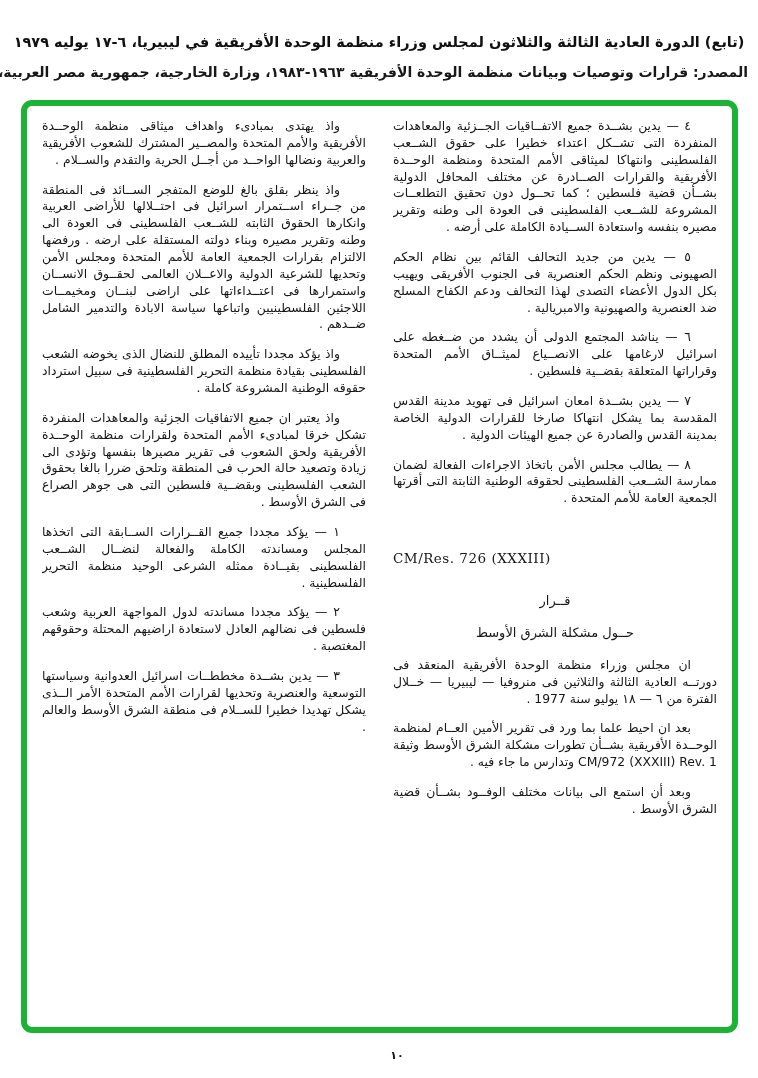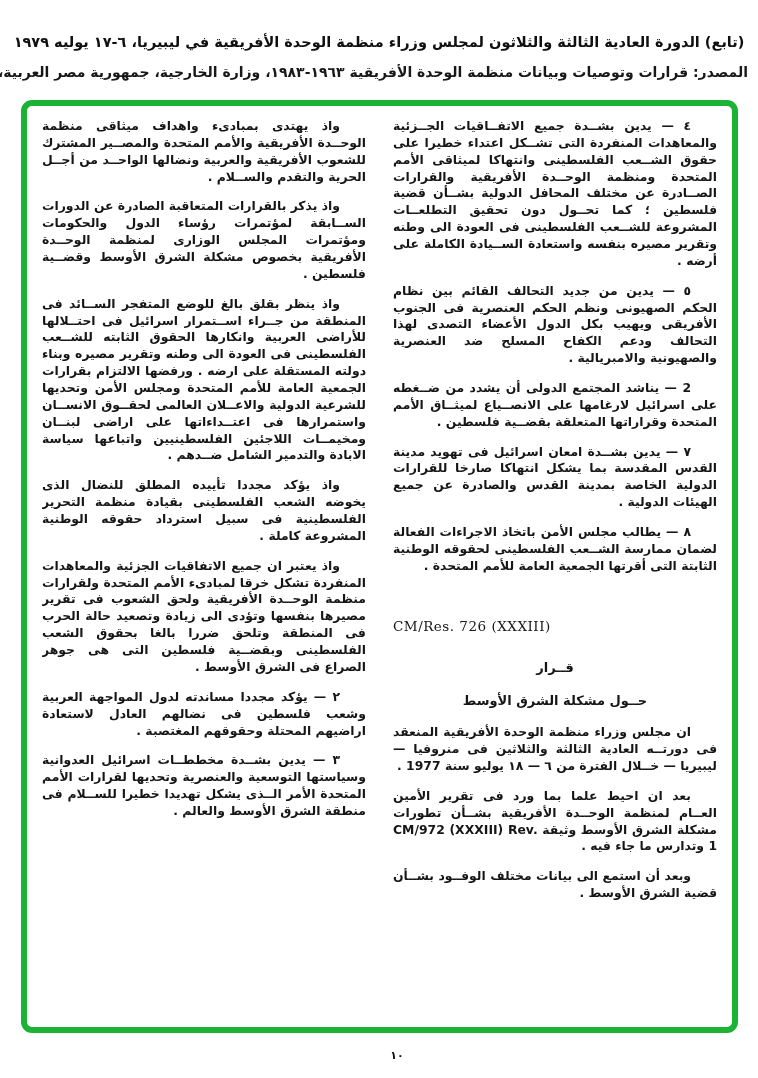--- a/index.html
+++ b/index.html
@@ -57,21 +57,21 @@
     flex: 1 1 0;
     direction: rtl;
     overflow: hidden;
   }
   .col p {
     margin: 0 0 13px 0;
     text-align: justify;
     text-indent: 26px;
     font-size: 12.4px;
     line-height: 1.36;
-    font-weight: bold;
+    font-weight: normal;
     color: #161616;
   }
   .col p.ref {
     direction: ltr;
     text-align: left;
     text-indent: 0;
     font-family: "DejaVu Serif", serif;
     font-weight: normal;
     font-size: 13.5px;
     margin: 42px 0 24px 0;
@@ -101,39 +101,39 @@
   <div class="header-title">(تابع) الدورة العادية الثالثة والثلاثون لمجلس وزراء منظمة الوحدة الأفريقية في ليبيريا، ٦-١٧ يوليه ١٩٧٩</div>
 
   <div class="source-line">المصدر: قرارات وتوصيات وبيانات منظمة الوحدة الأفريقية ١٩٦٣-١٩٨٣، وزارة الخارجية، جمهورية مصر العربية، ط ١٩٨٥، ص ٥٤٢-٥٤٣</div>
 
   <div class="content-box">
     <div class="columns">
 
       <div class="col">
         <p>٤ — يدين بشــدة جميع الاتفــاقيات الجــزئية والمعاهدات المنفردة التى تشــكل اعتداء خطيرا على حقوق الشــعب الفلسطينى وانتهاكا لميثاقى الأمم المتحدة ومنظمة الوحــدة الأفريقية والقرارات الصــادرة عن مختلف المحافل الدولية بشــأن قضية فلسطين ؛ كما تحــول دون تحقيق التطلعــات المشروعة للشــعب الفلسطينى فى العودة الى وطنه وتقرير مصيره بنفسه واستعادة الســيادة الكاملة على أرضه .</p>
         <p>٥ — يدين من جديد التحالف القائم بين نظام الحكم الصهيونى ونظم الحكم العنصرية فى الجنوب الأفريقى ويهيب بكل الدول الأعضاء التصدى لهذا التحالف ودعم الكفاح المسلح ضد العنصرية والصهيونية والامبريالية .</p>
-        <p>2 — يناشد المجتمع الدولى أن يشدد من ضــغطه على اسرائيل لارغامها على الانصــياع لميثــاق الأمم المتحدة وقراراتها المتعلقة بقضــية فلسطين .</p>
+        <p>٦ — يناشد المجتمع الدولى أن يشدد من ضــغطه على اسرائيل لارغامها على الانصــياع لميثــاق الأمم المتحدة وقراراتها المتعلقة بقضــية فلسطين .</p>
         <p>٧ — يدين بشــدة امعان اسرائيل فى تهويد مدينة القدس المقدسة بما يشكل انتهاكا صارخا للقرارات الدولية الخاصة بمدينة القدس والصادرة عن جميع الهيئات الدولية .</p>
         <p>٨ — يطالب مجلس الأمن باتخاذ الاجراءات الفعالة لضمان ممارسة الشــعب الفلسطينى لحقوقه الوطنية الثابتة التى أقرتها الجمعية العامة للأمم المتحدة .</p>
 
         <p class="ref">CM/Res. 726 (XXXIII)</p>
         <p class="h-center">قــرار</p>
         <p class="h-center">حــول مشكلة الشرق الأوسط</p>
 
         <p>ان مجلس وزراء منظمة الوحدة الأفريقية المنعقد فى دورتــه العادية الثالثة والثلاثين فى منروفيا — ليبيريا — خــلال الفترة من ٦ — ١٨ يوليو سنة 1977 .</p>
         <p>بعد ان احيط علما بما ورد فى تقرير الأمين العــام لمنظمة الوحــدة الأفريقية بشــأن تطورات مشكلة الشرق الأوسط وثيقة CM/972 (XXXIII) Rev. 1 وتدارس ما جاء فيه .</p>
         <p>وبعد أن استمع الى بيانات مختلف الوفــود بشــأن قضية الشرق الأوسط .</p>
       </div>
 
       <div class="col">
         <p>واذ يهتدى بمبادىء واهداف ميثاقى منظمة الوحــدة الأفريقية والأمم المتحدة والمصــير المشترك للشعوب الأفريقية والعربية ونضالها الواحــد من أجــل الحرية والتقدم والســلام .</p>
-        <p>واذ يذكر بالقرارات المتعاقبة الصادرة عن الدورات الســابقة لمؤتمرات رؤساء الدول والحكومات ومؤتمرات المجلس الوزارى لمنظمة الوحــدة الأفريقية بخصوص مشكلة الشرق الأوسط وقضــية فلسطين .</p>
         <p>واذ ينظر بقلق بالغ للوضع المتفجر الســائد فى المنطقة من جــراء اســتمرار اسرائيل فى احتــلالها للأراضى العربية وانكارها الحقوق الثابته للشــعب الفلسطينى فى العودة الى وطنه وتقرير مصيره وبناء دولته المستقلة على ارضه . ورفضها الالتزام بقرارات الجمعية العامة للأمم المتحدة ومجلس الأمن وتحديها للشرعية الدولية والاعــلان العالمى لحقــوق الانســان واستمرارها فى اعتــداءاتها على اراضى لبنــان ومخيمــات اللاجئين الفلسطينيين واتباعها سياسة الابادة والتدمير الشامل ضــدهم .</p>
         <p>واذ يؤكد مجددا تأييده المطلق للنضال الذى يخوضه الشعب الفلسطينى بقيادة منظمة التحرير الفلسطينية فى سبيل استرداد حقوقه الوطنية المشروعة كاملة .</p>
         <p>واذ يعتبر ان جميع الاتفاقيات الجزئية والمعاهدات المنفردة تشكل خرقا لمبادىء الأمم المتحدة ولقرارات منظمة الوحــدة الأفريقية ولحق الشعوب فى تقرير مصيرها بنفسها وتؤدى الى زيادة وتصعيد حالة الحرب فى المنطقة وتلحق ضررا بالغا بحقوق الشعب الفلسطينى وبقضــية فلسطين التى هى جوهر الصراع فى الشرق الأوسط .</p>
+        <p>١ — يؤكد مجددا جميع القــرارات الســابقة التى اتخذها المجلس ومساندته الكاملة والفعالة لنضــال الشــعب الفلسطينى بقيــادة ممثله الشرعى الوحيد منظمة التحرير الفلسطينية .</p>
         <p>٢ — يؤكد مجددا مساندته لدول المواجهة العربية وشعب فلسطين فى نضالهم العادل لاستعادة اراضيهم المحتلة وحقوقهم المغتصبة .</p>
         <p>٣ — يدين بشــدة مخططــات اسرائيل العدوانية وسياستها التوسعية والعنصرية وتحديها لقرارات الأمم المتحدة الأمر الــذى يشكل تهديدا خطيرا للســلام فى منطقة الشرق الأوسط والعالم .</p>
       </div>
 
     </div>
   </div>
 
   <div class="page-number">١٠</div>
 
 </div>

